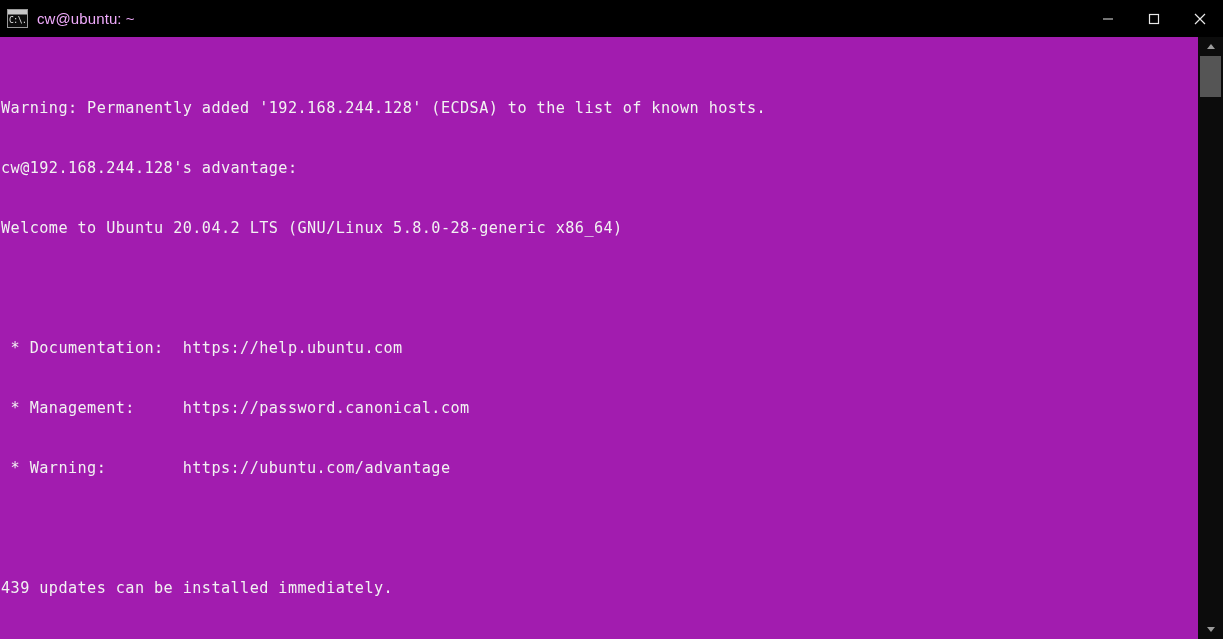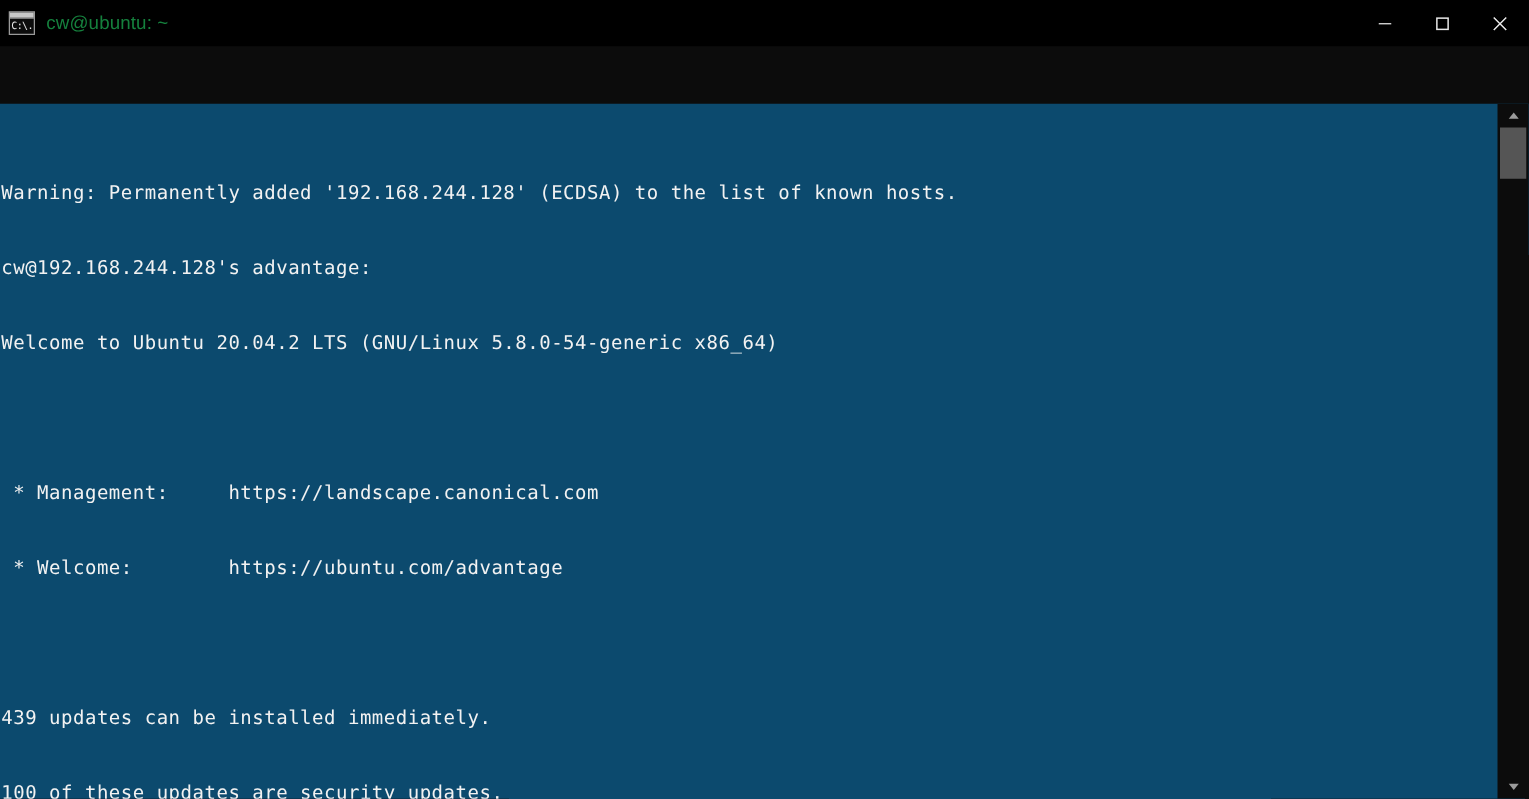--- a/index.html
+++ b/index.html
@@ -61,21 +61,21 @@
     align-items: center;
     justify-content: flex-start;
     padding-left: 1px;
     font-family: "DejaVu Sans Mono", "Liberation Mono", monospace;
     font-size: 8px;
     line-height: 8px;
     color: #e6e6e6;
     letter-spacing: -0.5px;
   }
   #title-text {
-    color: #15803d;
+    color: #f0abfc;
     font-family: "Liberation Sans", sans-serif;
     font-size: 15px;
     line-height: 17px;
     letter-spacing: 0.1px;
   }
 
   #win-controls {
     display: flex;
     height: 37px;
   }
@@ -86,24 +86,23 @@
     align-items: center;
     justify-content: center;
     background: transparent;
   }
   .win-btn svg { display: block; }
 
   
   #terminal-area {
     flex: 1;
     display: flex;
-    background: #0c4a6e;
+    background: #a21caf;
     position: relative;
     overflow: hidden;
-    margin-top: 46px;
   }
   #screen {
     flex: 1;
     padding: 1px 0 0 1px;
     font-family: "DejaVu Sans Mono", "Liberation Mono", monospace;
     font-size: 15.2px;
     line-height: 20px;
     color: #f2f2f2;
     white-space: pre;
     overflow: hidden;
@@ -174,24 +173,25 @@
       </div>
     </div>
   </div>
 
   <div id="terminal-area">
 
     <div id="screen">
 
       <div class="line">Warning: Permanently added '192.168.244.128' (ECDSA) to the list of known hosts.</div>
       <div class="line">cw@192.168.244.128's advantage:</div>
-      <div class="line">Welcome to Ubuntu 20.04.2 LTS (GNU/Linux 5.8.0-54-generic x86_64)</div>
+      <div class="line">Welcome to Ubuntu 20.04.2 LTS (GNU/Linux 5.8.0-28-generic x86_64)</div>
       <div class="blank"></div>
-      <div class="line"> * Management:     https://landscape.canonical.com</div>
-      <div class="line"> * Welcome:        https://ubuntu.com/advantage</div>
+      <div class="line"> * Documentation:  https://help.ubuntu.com</div>
+      <div class="line"> * Management:     https://password.canonical.com</div>
+      <div class="line"> * Warning:        https://ubuntu.com/advantage</div>
       <div class="blank"></div>
       <div class="line">439 updates can be installed immediately.</div>
       <div class="line">100 of these updates are security updates.</div>
       
       
       
       
       
       
       

